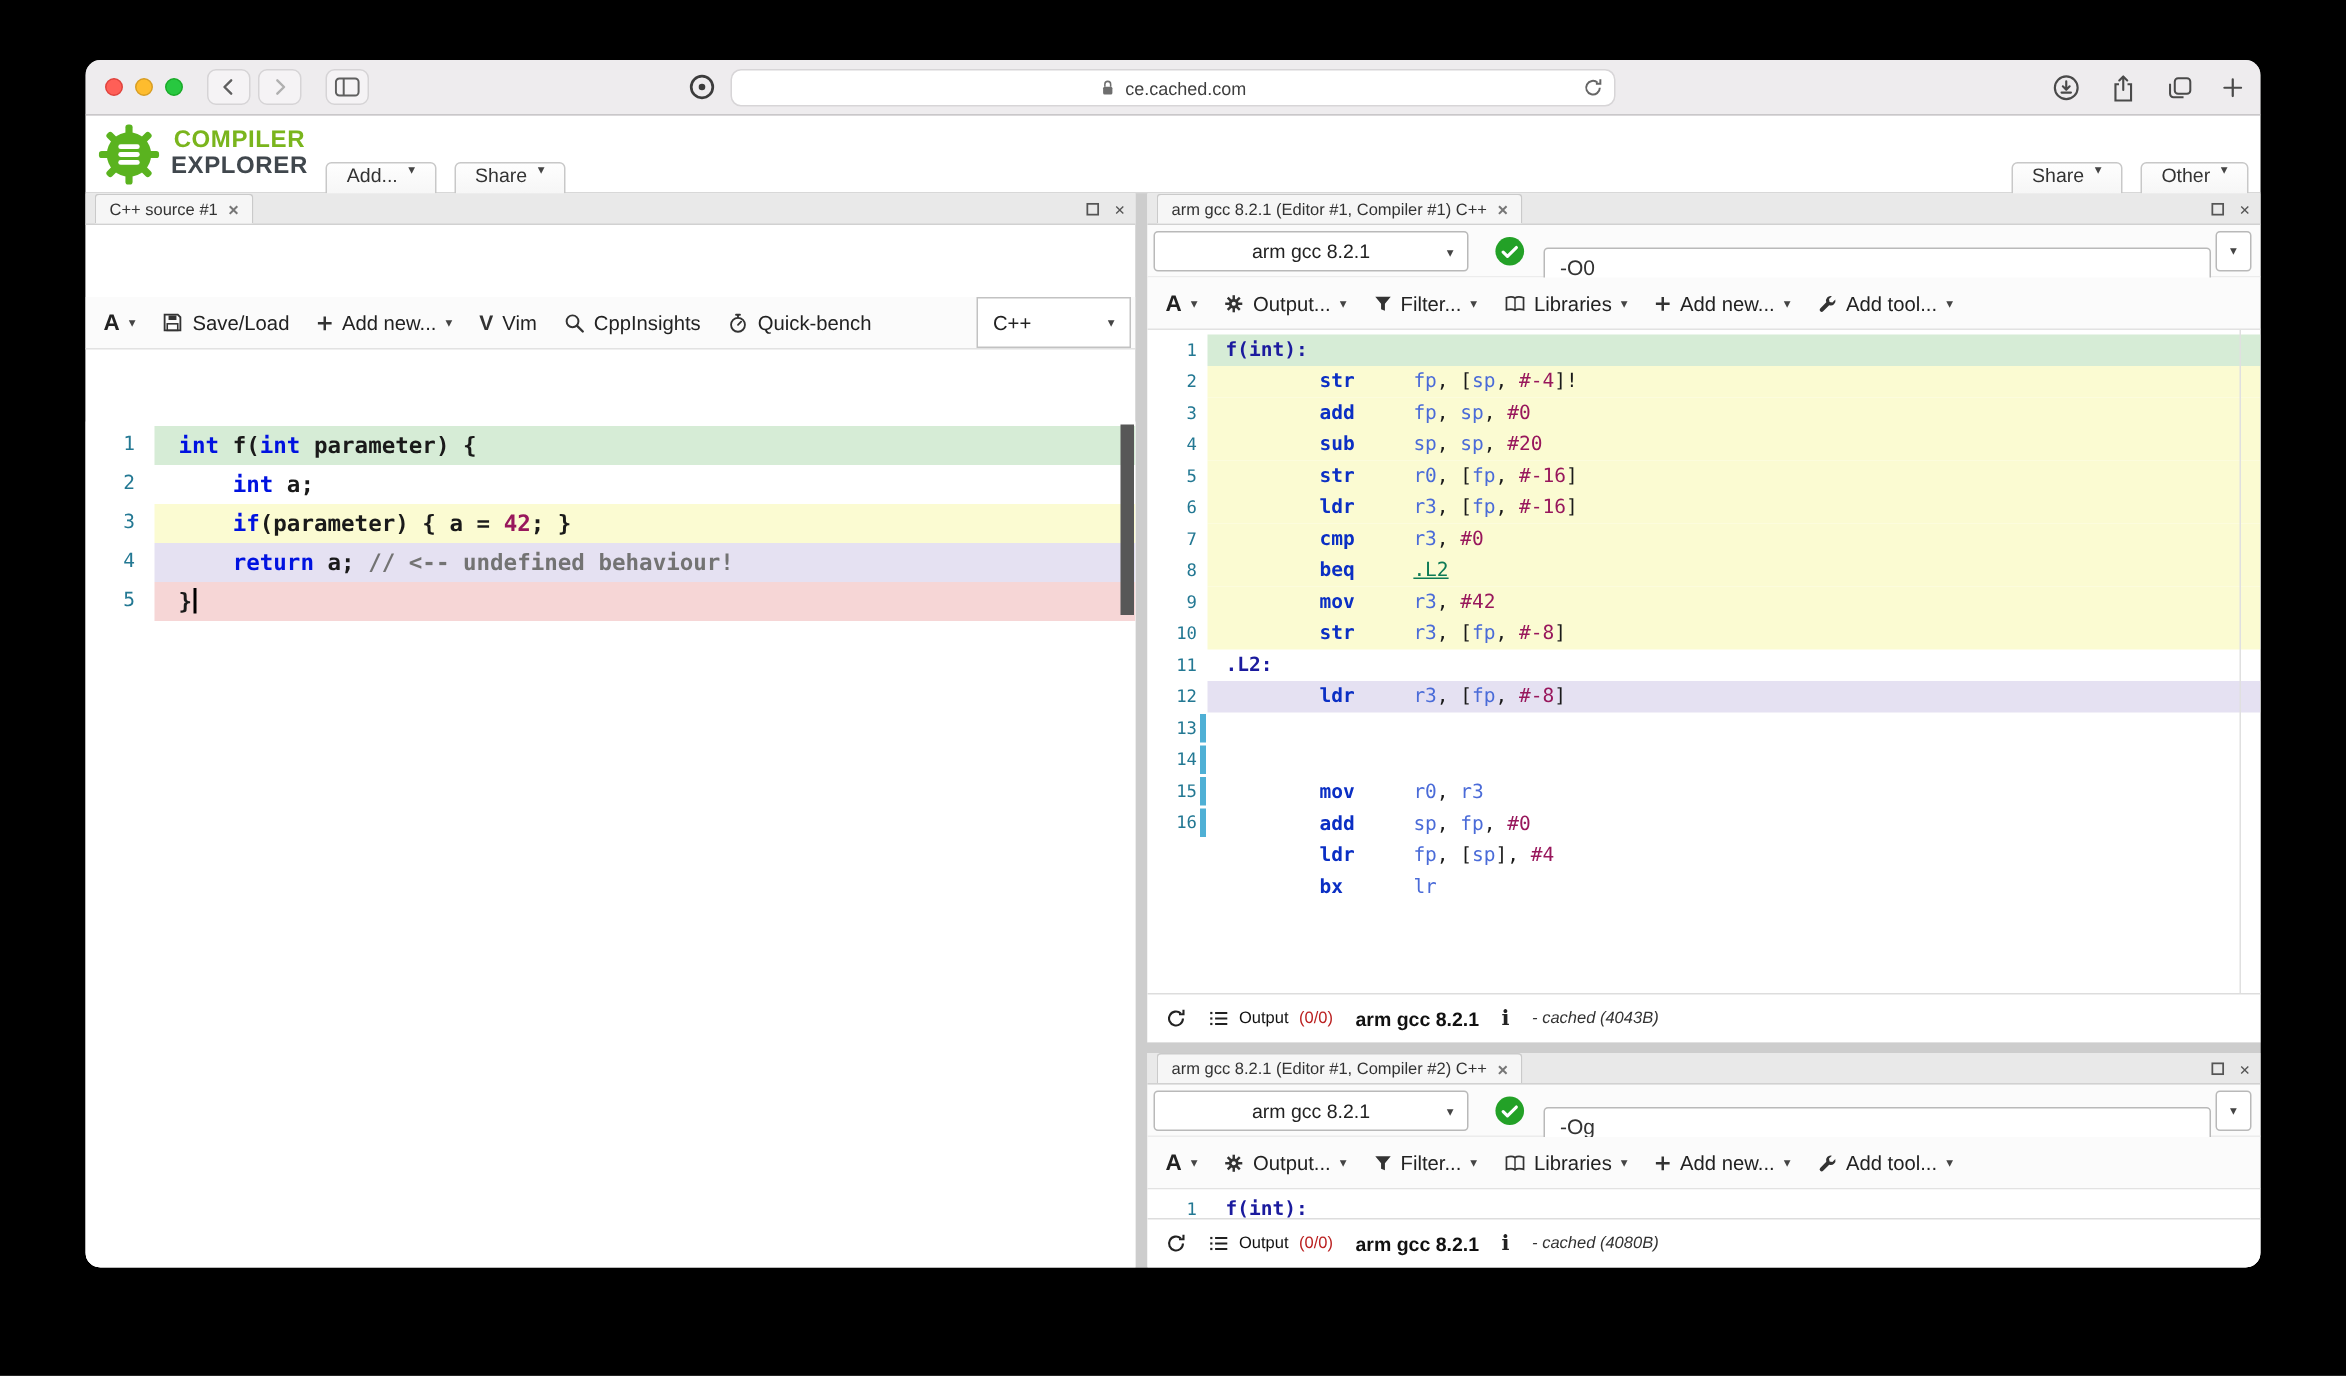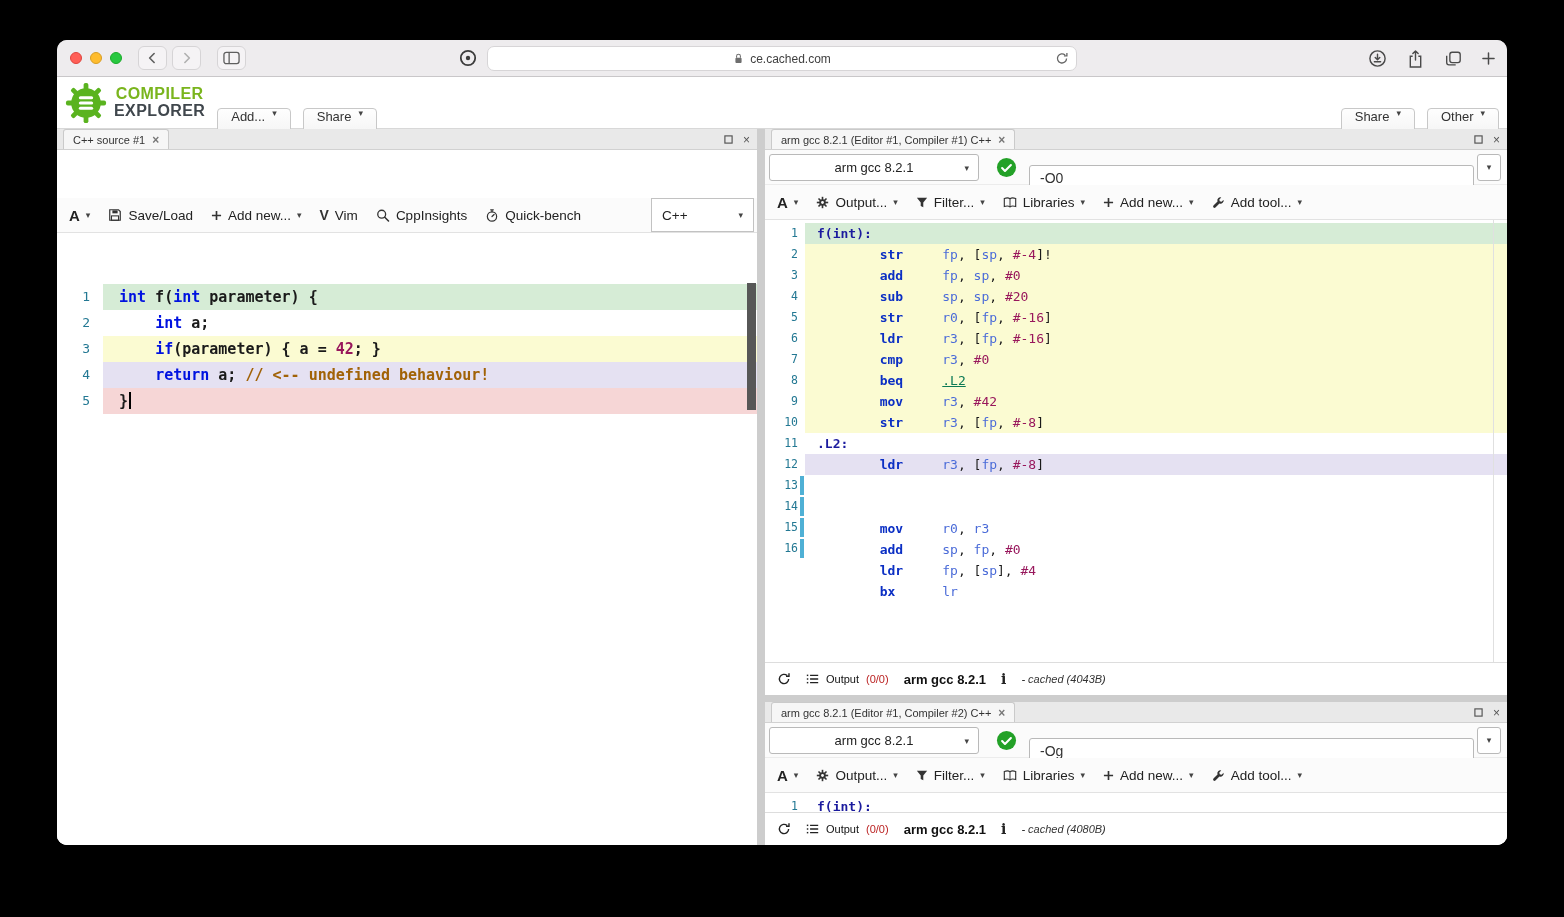--- a/index.html
+++ b/index.html
@@ -79,21 +79,21 @@
   .gmark{position:absolute;right:1px;top:1px;bottom:1px;width:4px;background:#4fb0d5;}
 
   .hl-none{background:transparent;}
   .hl-green{background:#d6ecd6;}
   .hl-yellow{background:#fbfbd2;}
   .hl-purple{background:#e5e1f2;}
   .hl-red{background:#f6d6d6;}
   .hl-blue{background:#a9d7e8;margin-top:43px;}
 
   .tk-kw{color:#0012e0;}
-  .tk-cmt{color:#a16207;}
+  .tk-cmt{color:#737373;}
   .tk-num{color:#98175c;}
   .tk-pl{color:#1a1a1a;}
   .tk-mn{color:#0b2fc4;font-weight:bold;}
   .tk-reg{color:#4a6bd8;}
   .tk-lbl{color:#1b1b9e;font-weight:bold;}
   .tk-link{color:#0d7a55;text-decoration:underline;}
   .cursor{display:inline-block;width:2px;height:17px;background:#000;vertical-align:-3px;margin-left:1px;}
 
   .thumb{position:absolute;right:1px;top:2px;width:9px;height:127px;background:#575757;}
   .ruler{position:absolute;right:13px;top:0;bottom:0;width:1px;background:#e0e0e0;}

